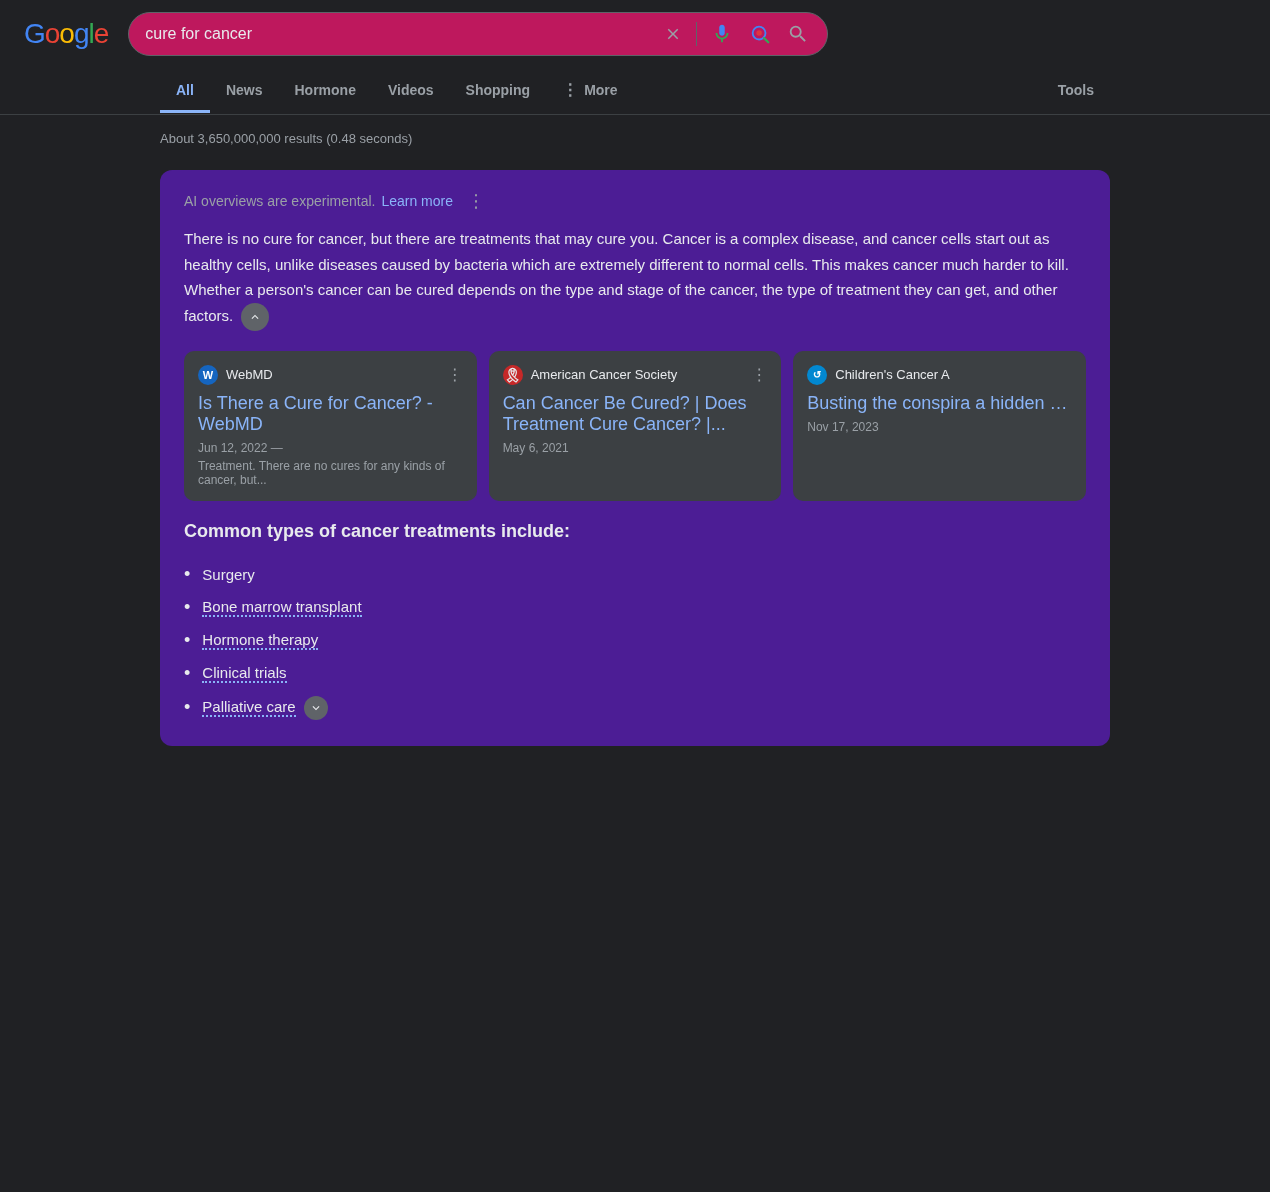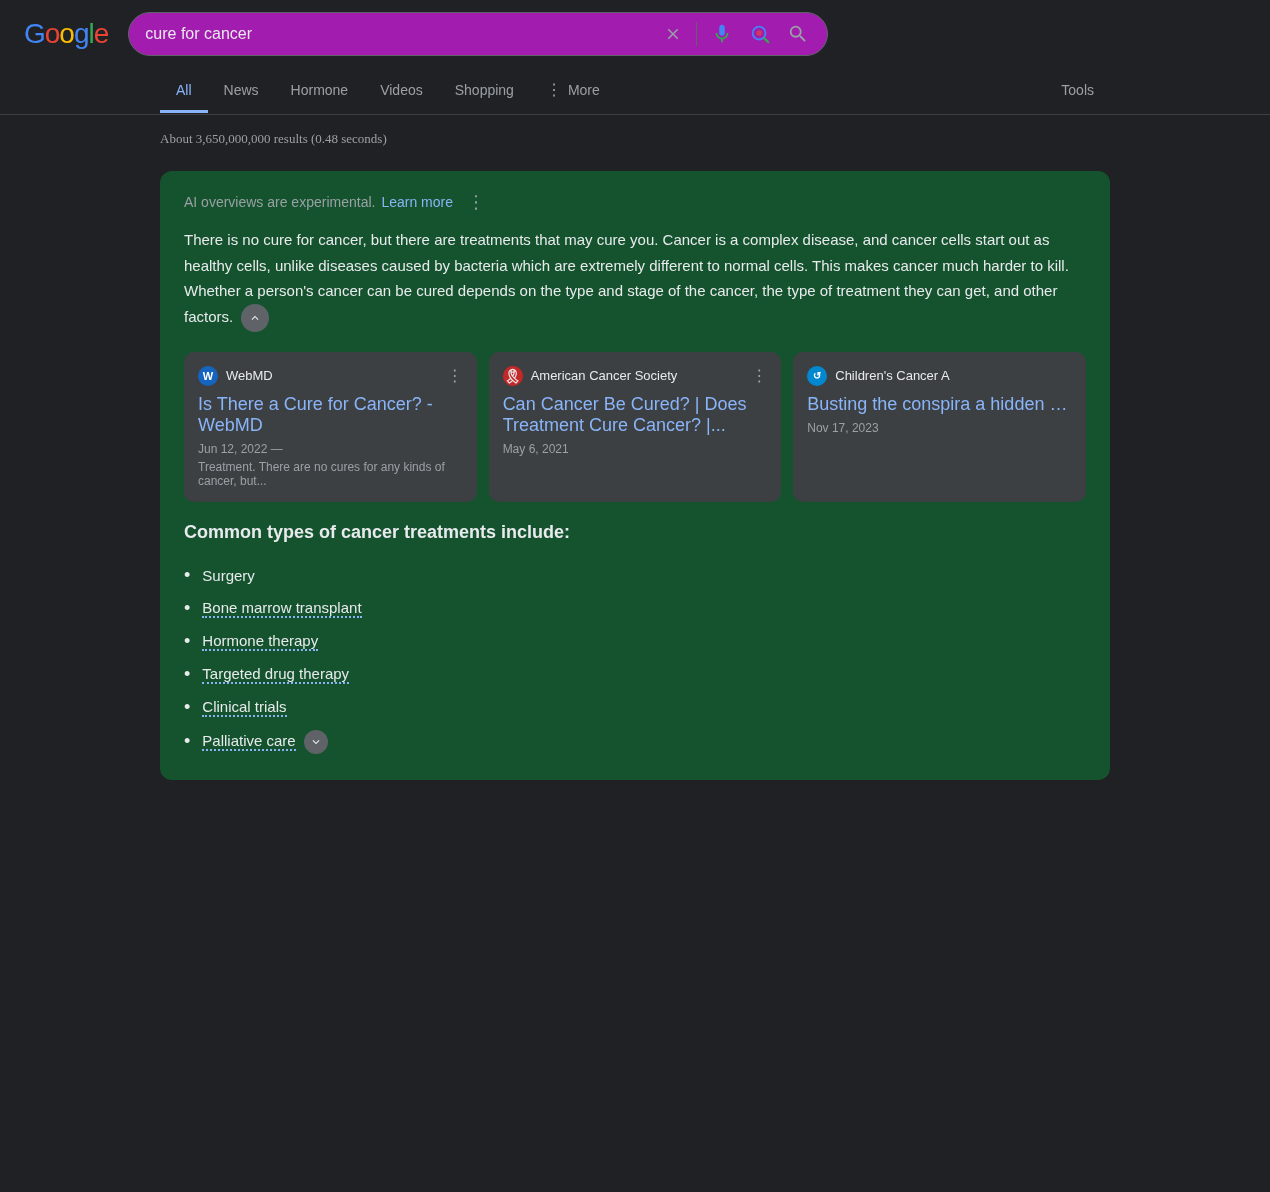--- a/index.html
+++ b/index.html
@@ -35,21 +35,21 @@
     .logo-e { color: #ea4335; }
 
     .search-bar-wrapper {
       flex: 1;
       max-width: 700px;
     }
 
     .search-bar {
       display: flex;
       align-items: center;
-      background: #a21caf;
+      background: #be185d;
       border-radius: 24px;
       padding: 8px 16px;
       gap: 10px;
       border: 1px solid #5f6368;
     }
 
     .search-input {
       flex: 1;
       background: transparent;
       border: none;
@@ -75,20 +75,21 @@
     }
     .divider-v { width: 1px; height: 24px; background: #5f6368; }
 
     
     .nav-tabs {
       display: flex;
       align-items: center;
       padding: 0 160px;
       border-bottom: 1px solid #3c4043;
       gap: 0;
+      font-weight: bold;
     }
 
     .nav-tab {
       padding: 12px 16px;
       font-size: 14px;
       color: #9aa0a6;
       cursor: pointer;
       border-bottom: 3px solid transparent;
       white-space: nowrap;
       text-decoration: none;
@@ -104,27 +105,26 @@
 
     .tools-tab {
       margin-left: auto;
     }
 
     
     .result-count {
       padding: 16px 160px 8px;
       font-size: 13px;
       color: #9aa0a6;
-      font-family: Liberation Serif, serif;
     }
 
     
     .ai-overview {
       margin: 16px 160px;
-      background: #14532d;
+      background: #4c1d95;
       border-radius: 12px;
       padding: 20px 24px;
     }
 
     .ai-overview-header {
       display: flex;
       align-items: center;
       gap: 6px;
       margin-bottom: 14px;
     }
@@ -434,23 +434,20 @@
       <li class="treatment-item">
         <span>Surgery</span>
       </li>
       <li class="treatment-item">
         <span class="dotted-link">Bone marrow transplant</span>
       </li>
       <li class="treatment-item">
         <span class="dotted-link">Hormone therapy</span>
       </li>
       <li class="treatment-item">
-        <span class="dotted-link">Targeted drug therapy</span>
-      </li>
-      <li class="treatment-item">
         <span class="dotted-link">Clinical trials</span>
       </li>
       <li class="treatment-item">
         <div class="palliative-row">
           <span class="dotted-link">Palliative care</span>
           <button class="expand-btn">
             <svg width="14" height="14" viewBox="0 0 24 24" fill="#e8eaed">
               <path d="M7.41 8.59L12 13.17l4.59-4.58L18 10l-6 6-6-6z"></path>
             </svg>
           </button>

